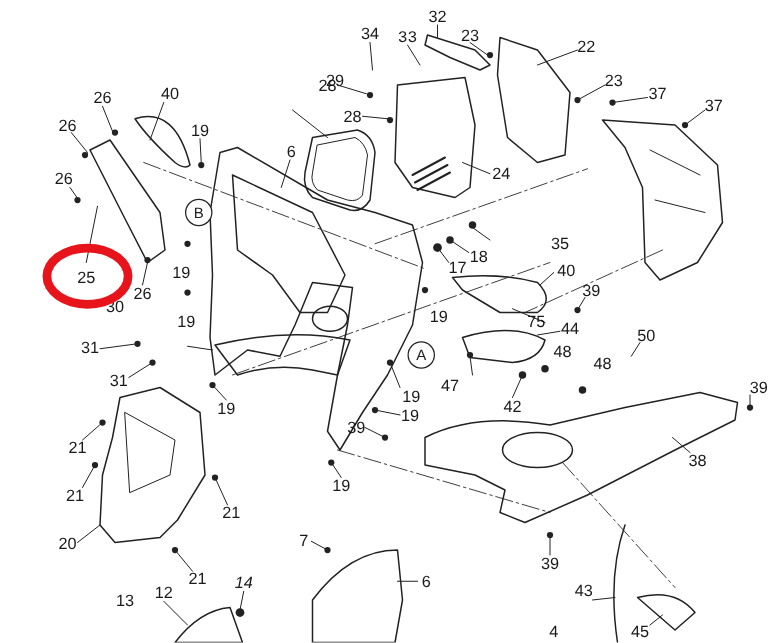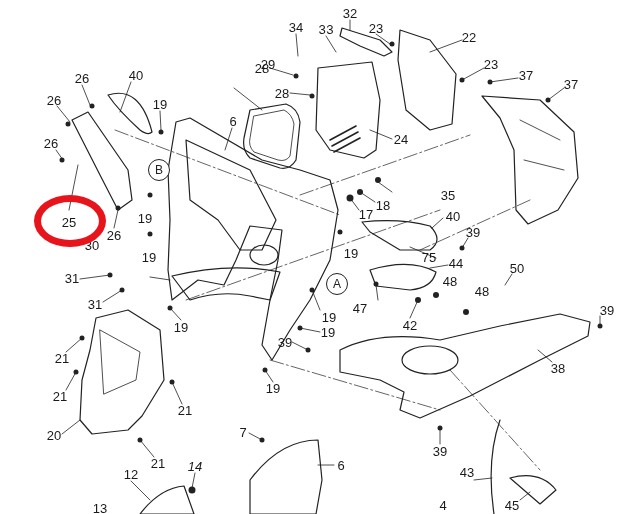--- a/index.html
+++ b/index.html
@@ -211,21 +211,21 @@
       <span class="lbl" style="left: 273px; top: 388px;">19</span>
       <span class="lbl" style="left: 185px; top: 410px;">21</span>
       <span class="lbl" style="left: 54px; top: 435px;">20</span>
       <span class="lbl" style="left: 440px; top: 451px;">39</span>
       <span class="lbl" style="left: 243px; top: 432px;">7</span>
       <span class="lbl" style="left: 158px; top: 463px;">21</span>
       <span class="lbl" style="left: 341px; top: 465px;">6</span>
       <span class="lbl" style="left: 195px; top: 466px; font-style: italic;">14</span>
       <span class="lbl" style="left: 131px; top: 474px;">12</span>
       <span class="lbl" style="left: 467px; top: 472px;">43</span>
-      <span class="lbl" style="left: 100px; top: 508px;">13</span>
+      <span class="lbl" style="left: 100px; top: 480px;">13</span>
       <span class="lbl" style="left: 512px; top: 505px;">45</span>
       <span class="lbl" style="left: 443px; top: 505px;">4</span>
     </div>
   <div id="callouts">
       <span class="callout" style="left: 337px; top: 284px;">A</span>
       <span class="callout" style="left: 159px; top: 170px;">B</span>
     </div>
 
   <div class="highlight" style="border-color: rgb(232, 20, 28);"></div>
 </div>

